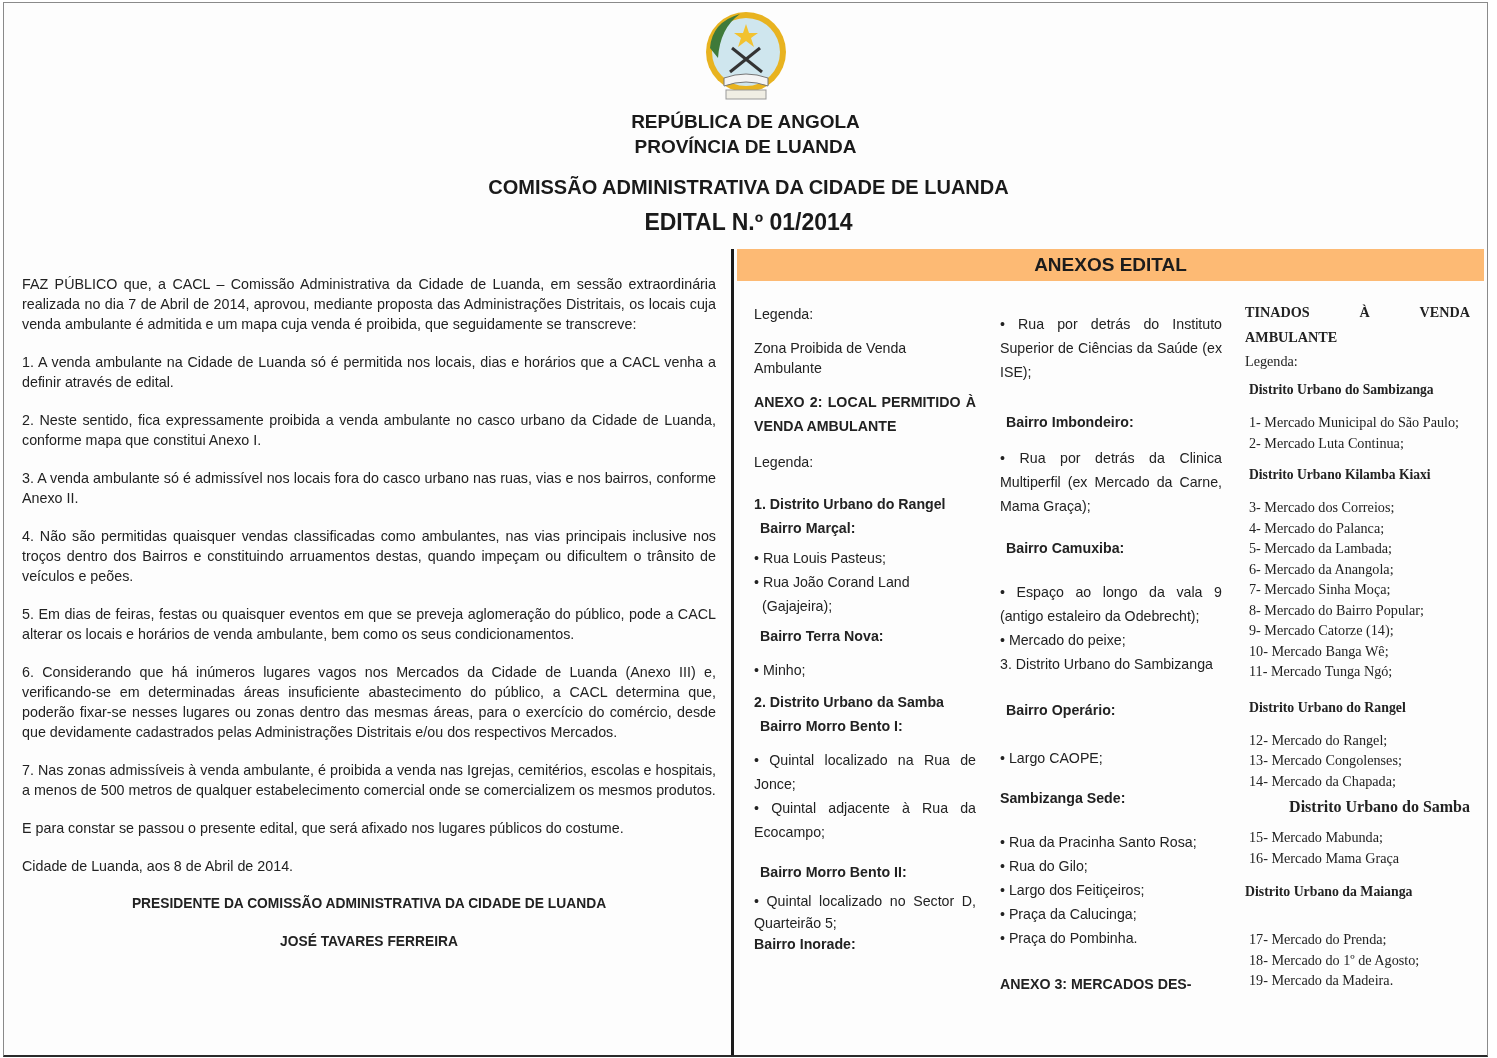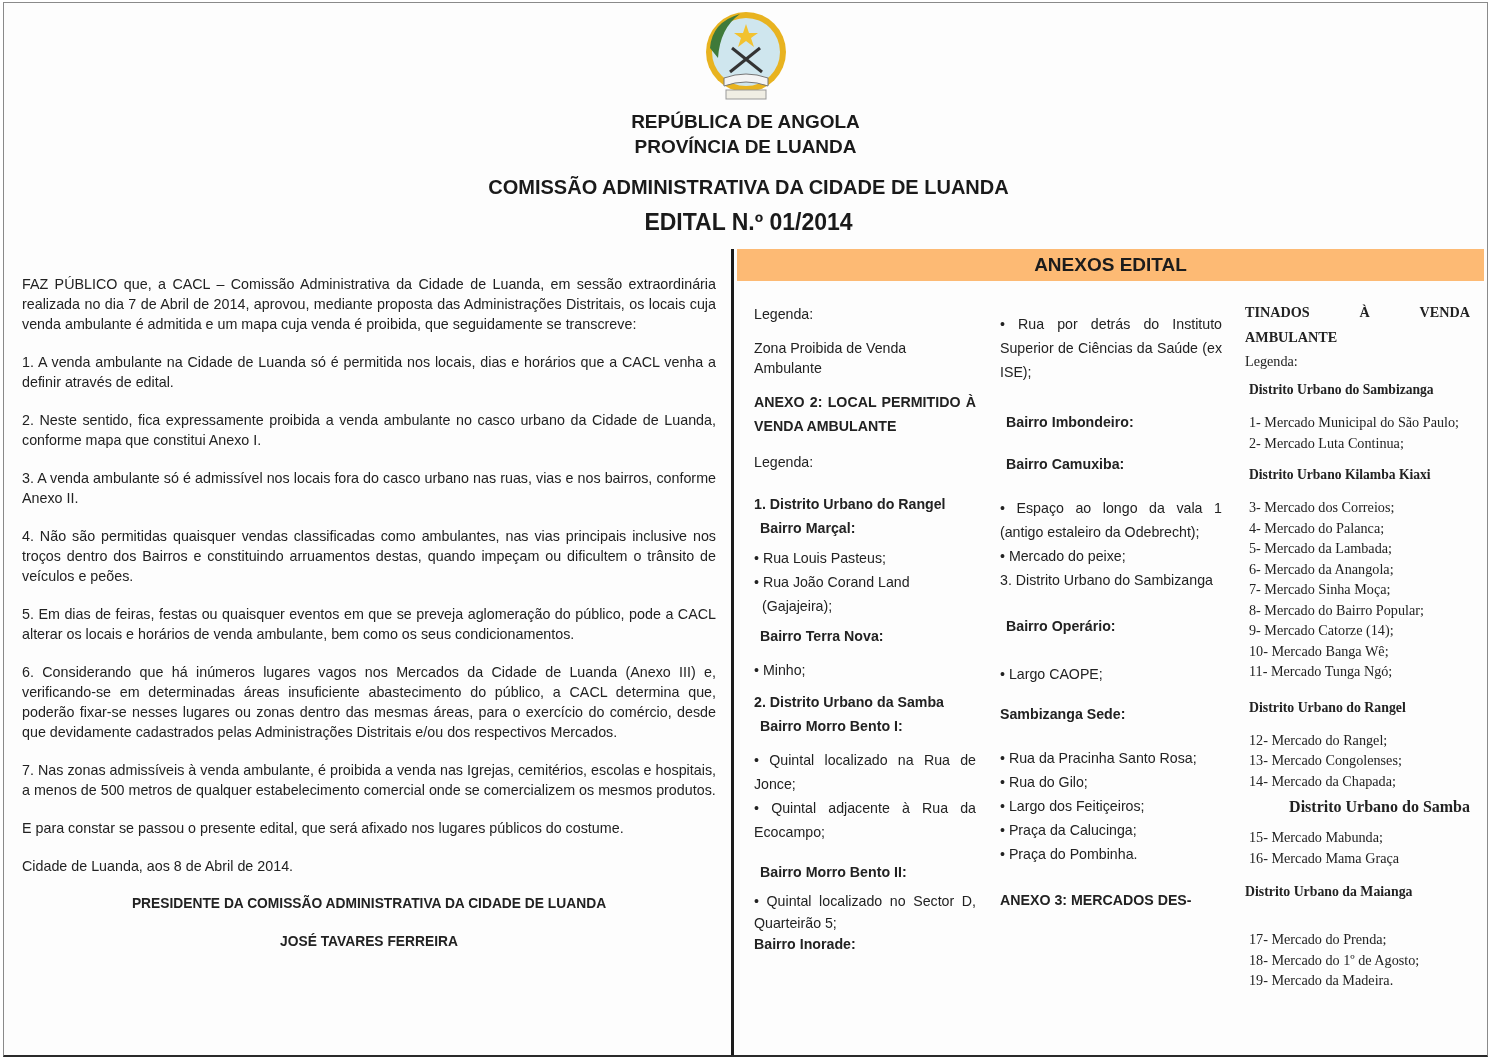--- a/index.html
+++ b/index.html
@@ -104,22 +104,23 @@
   <div class="j" style="margin-top:10px;">• Quintal localizado na Rua de Jonce;</div>
   <div class="j">• Quintal adjacente à Rua da Ecocampo;</div>
   <div class="b ind" style="margin-top:16px;">Bairro Morro Bento II:</div>
   <div class="j" style="margin-top:6px; line-height:22px;">• Quintal localizado no Sector D, Quarteirão 5;</div>
   <div class="b" style="line-height:20px;">Bairro Inorade:</div>
 </div>
 
 <div class="annex-col col2">
   <div class="j">• Rua por detrás do Instituto Superior de Ciências da Saúde (ex ISE);</div>
   <div class="b ind" style="margin-top:26px;">Bairro Imbondeiro:</div>
+  <div class="j" style="margin-top:12px;">• Rua por detrás da Clinica Multiperfil (ex Mercado da Carne, Mama Graça);</div>
   <div class="b ind" style="margin-top:18px;">Bairro Camuxiba:</div>
-  <div class="j" style="margin-top:20px;">• Espaço ao longo da vala 1 (antigo estaleiro da Odebrecht);</div>
+  <div class="j" style="margin-top:20px;">• Espaço ao longo da vala 9 (antigo estaleiro da Odebrecht);</div>
   <div>• Mercado do peixe;</div>
   <div class="j">3. Distrito Urbano do Sambizanga</div>
   <div class="b ind" style="margin-top:22px;">Bairro Operário:</div>
   <div style="margin-top:24px;">• Largo CAOPE;</div>
   <div class="b" style="margin-top:16px;">Sambizanga Sede:</div>
   <div style="margin-top:20px;">• Rua da Pracinha Santo Rosa;</div>
   <div>• Rua do Gilo;</div>
   <div>• Largo dos Feitiçeiros;</div>
   <div>• Praça da Calucinga;</div>
   <div>• Praça do Pombinha.</div>

